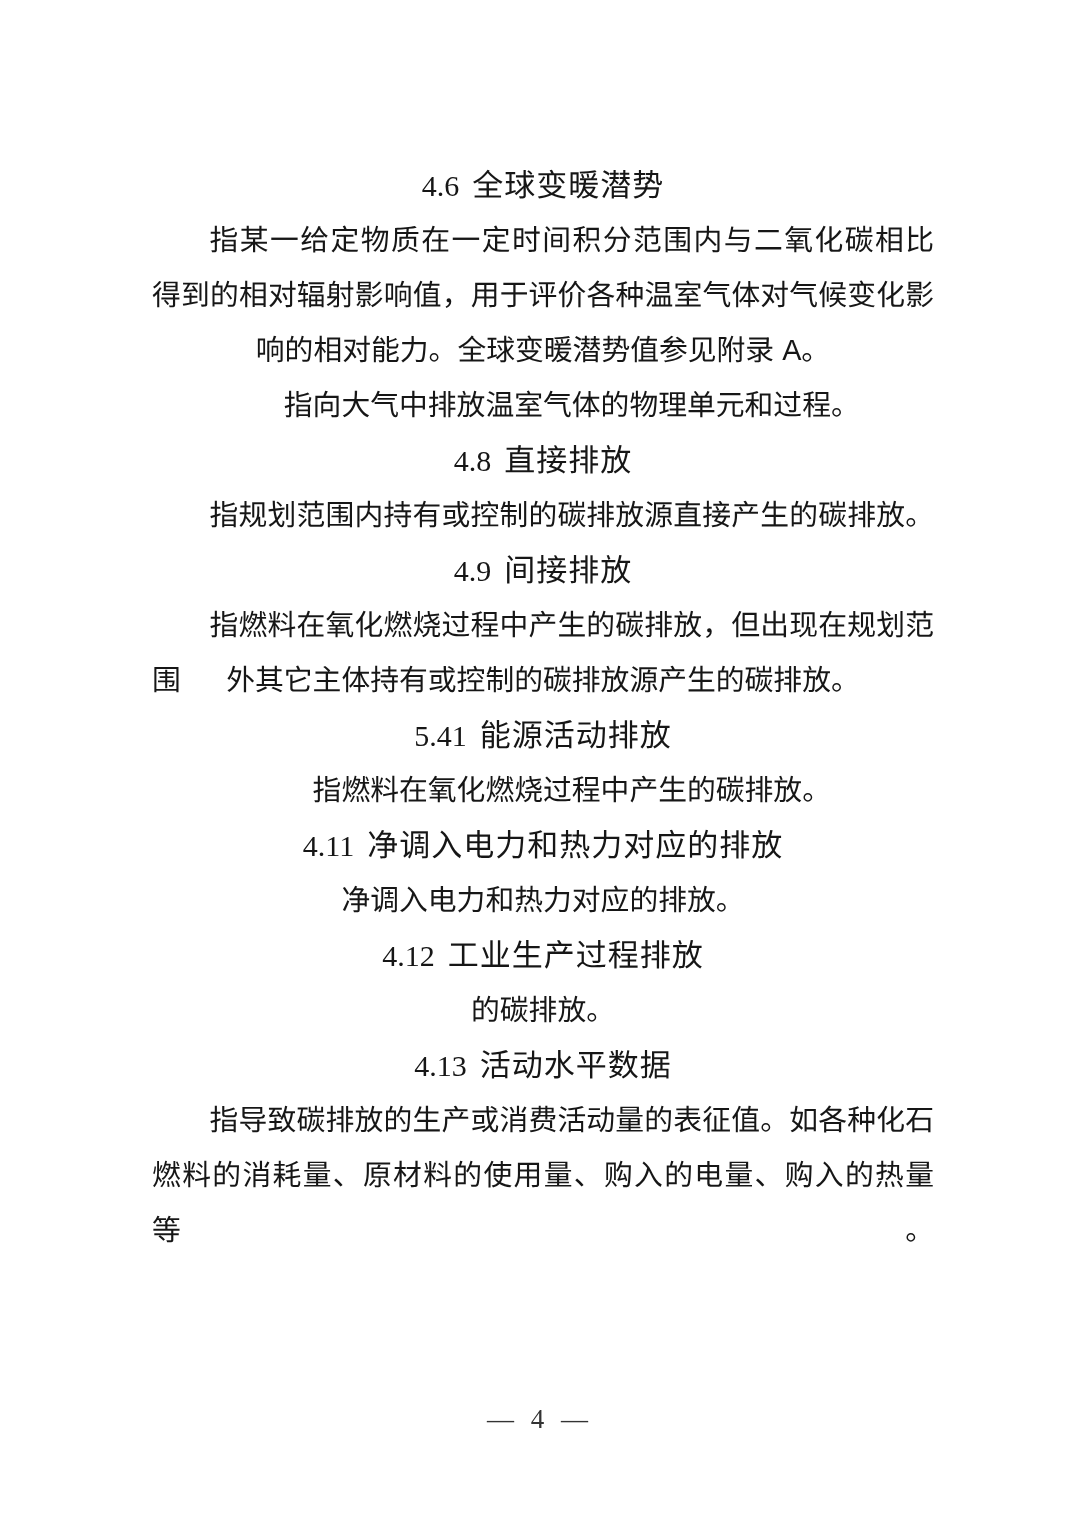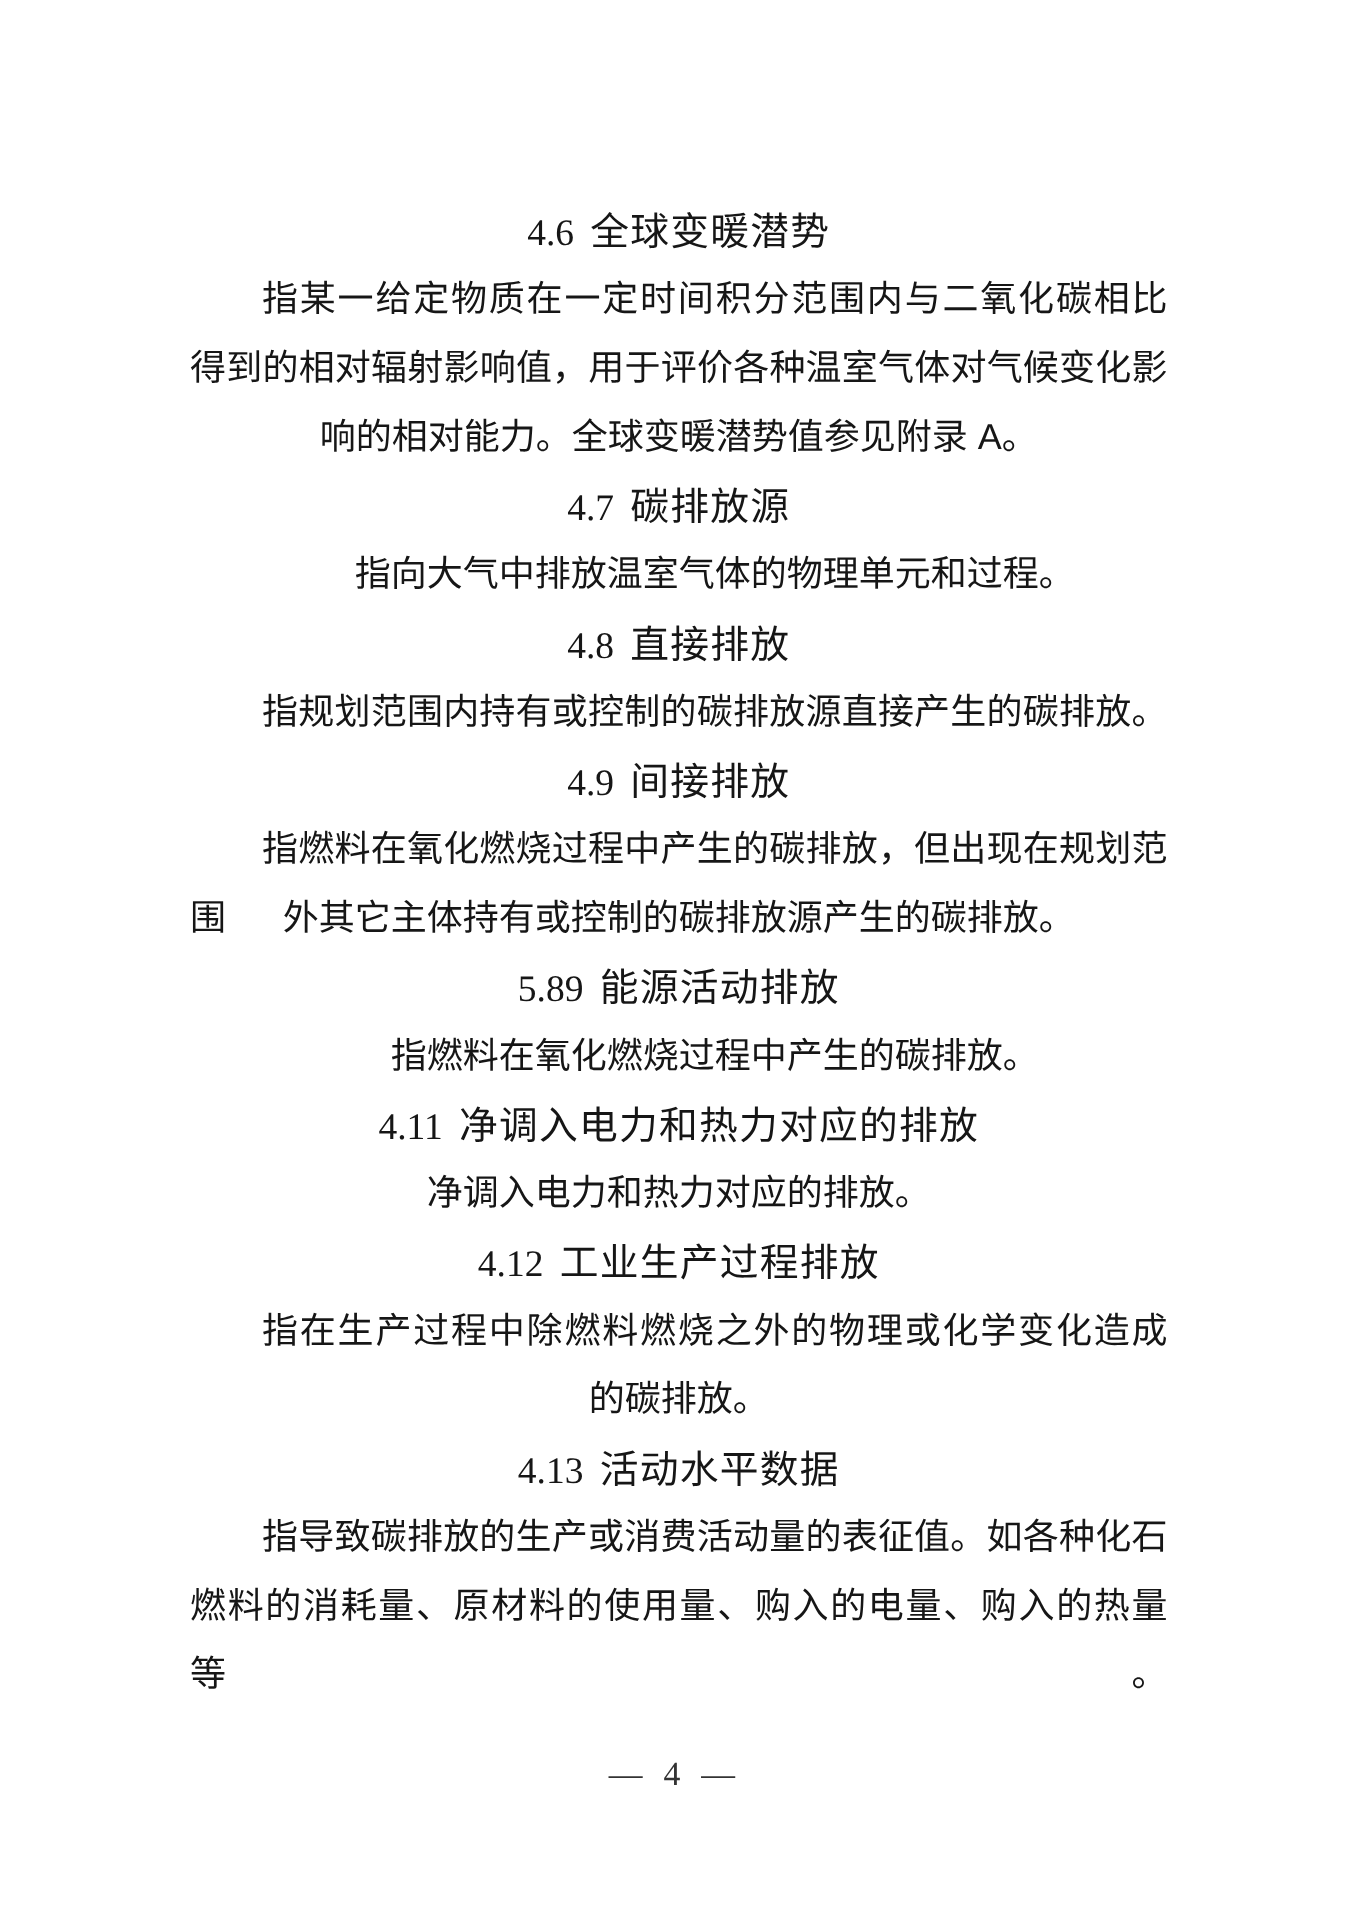--- a/index.html
+++ b/index.html
@@ -54,50 +54,46 @@
 <div class="page">
   <div class="content">
 
     <div class="line heading">
       <span class="num">4.6</span><span class="title">全球变暖潜势</span>
     </div>
     <div class="line indent jf">指某一给定物质在一定时间积分范围内与二氧化碳相比</div>
     <div class="line jf">得到的相对辐射影响值，用于评价各种温室气体对气候变化影</div>
     <div class="line">响的相对能力。全球变暖潜势值参见附录 A。</div>
 
-    <div class="line heading">
-      <span class="num">4.7</span><span class="title">碳排放源</span>
-    </div>
     <div class="line indent">指向大气中排放温室气体的物理单元和过程。</div>
 
     <div class="line heading">
       <span class="num">4.8</span><span class="title">直接排放</span>
     </div>
     <div class="line indent jf">指规划范围内持有或控制的碳排放源直接产生的碳排放。</div>
 
     <div class="line heading">
       <span class="num">4.9</span><span class="title">间接排放</span>
     </div>
     <div class="line indent jf">指燃料在氧化燃烧过程中产生的碳排放，但出现在规划范围</div>
     <div class="line">外其它主体持有或控制的碳排放源产生的碳排放。</div>
 
     <div class="line heading">
-      <span class="num">5.89</span><span class="title">能源活动排放</span>
+      <span class="num">5.41</span><span class="title">能源活动排放</span>
     </div>
     <div class="line indent">指燃料在氧化燃烧过程中产生的碳排放。</div>
 
     <div class="line heading">
       <span class="num">4.11</span><span class="title">净调入电力和热力对应的排放</span>
     </div>
     <div class="line">净调入电力和热力对应的排放。</div>
 
     <div class="line heading">
       <span class="num">4.12</span><span class="title">工业生产过程排放</span>
     </div>
-    <div class="line indent jf">指在生产过程中除燃料燃烧之外的物理或化学变化造成</div>
     <div class="line">的碳排放。</div>
 
     <div class="line heading">
       <span class="num">4.13</span><span class="title">活动水平数据</span>
     </div>
     <div class="line indent jf">指导致碳排放的生产或消费活动量的表征值。如各种化石</div>
     <div class="line jf">燃料的消耗量、原材料的使用量、购入的电量、购入的热量等。</div>
 
   </div>
 

